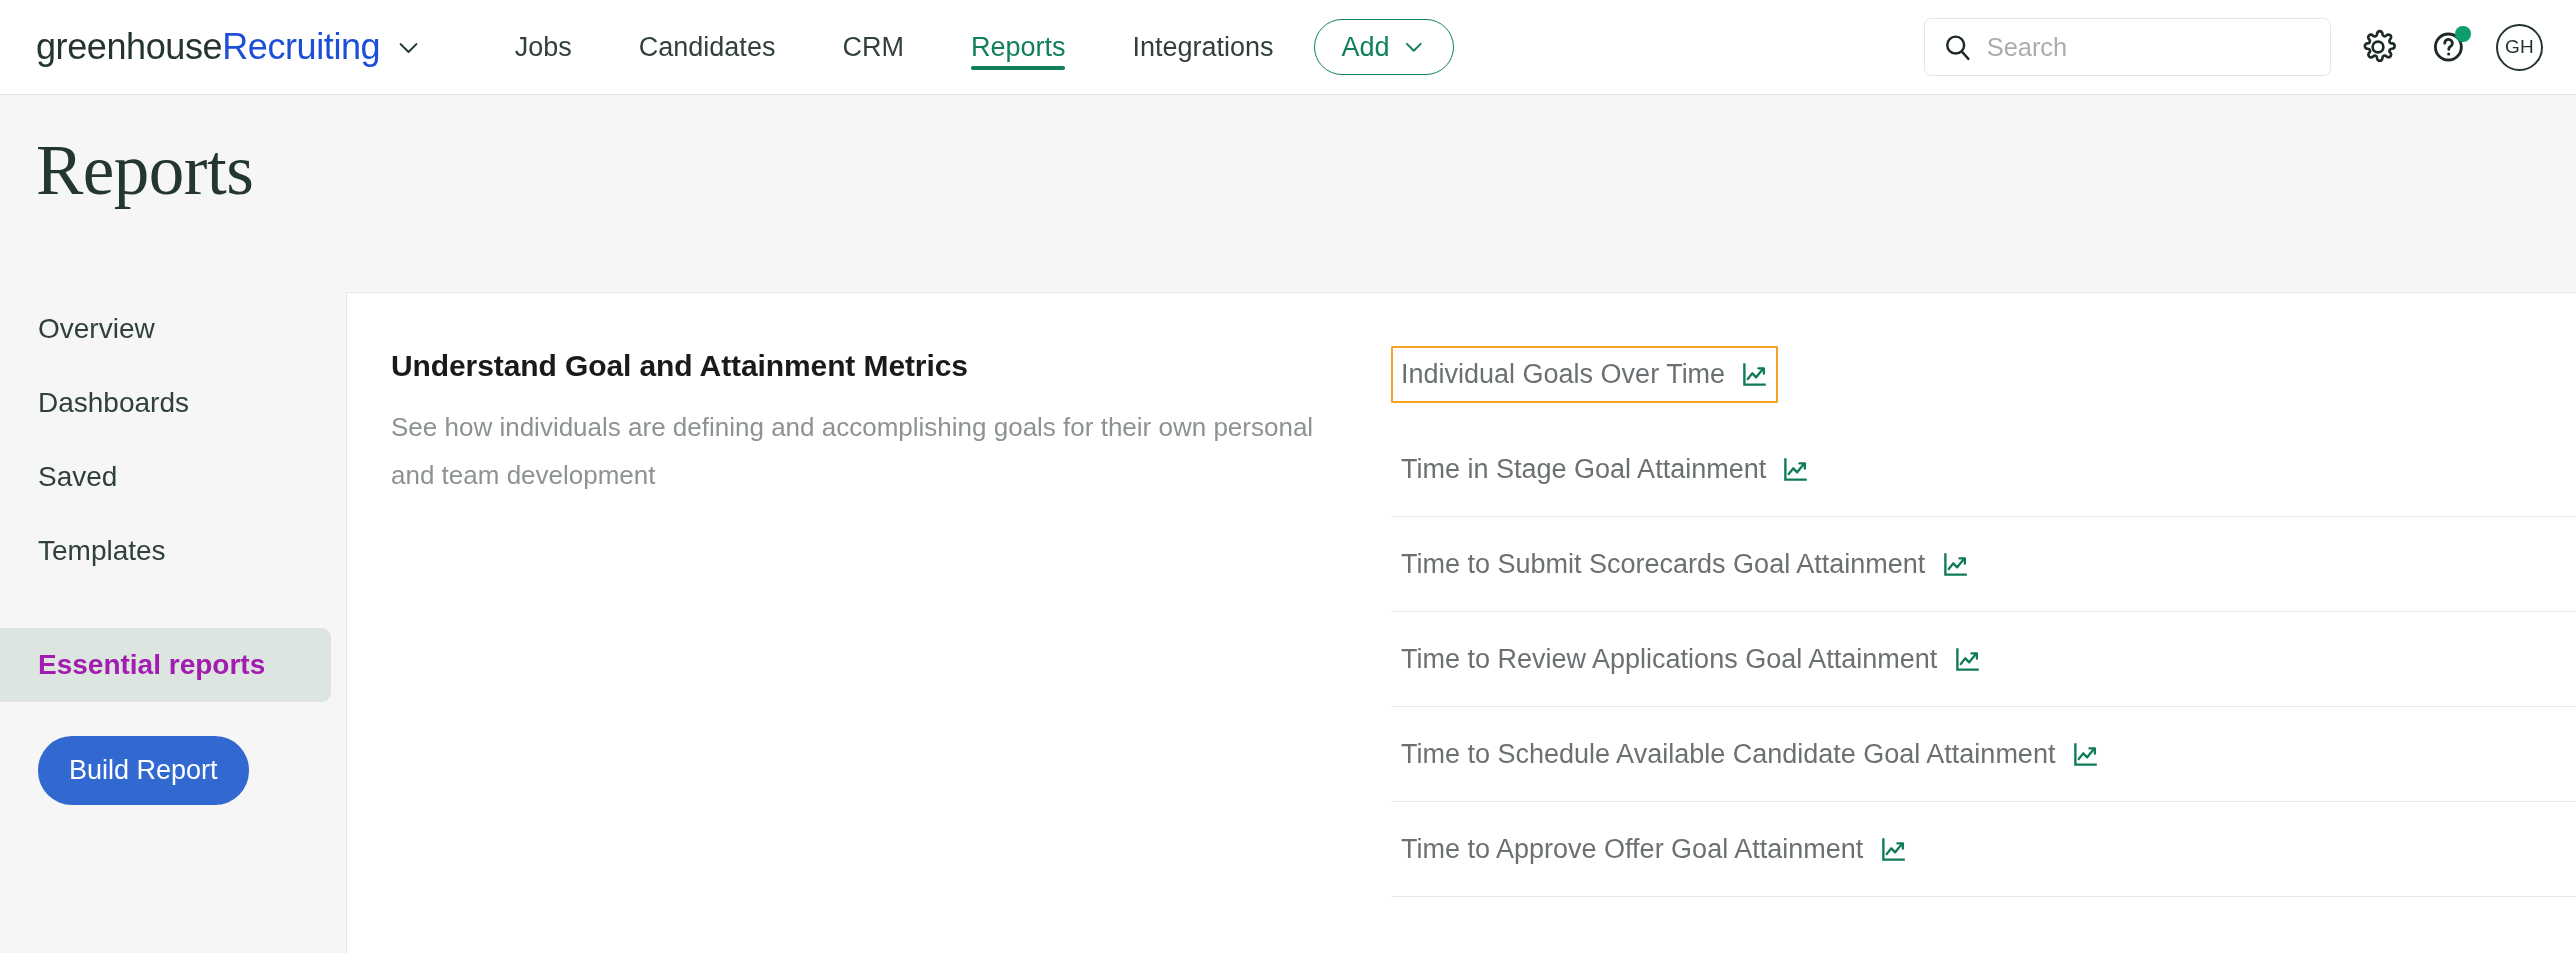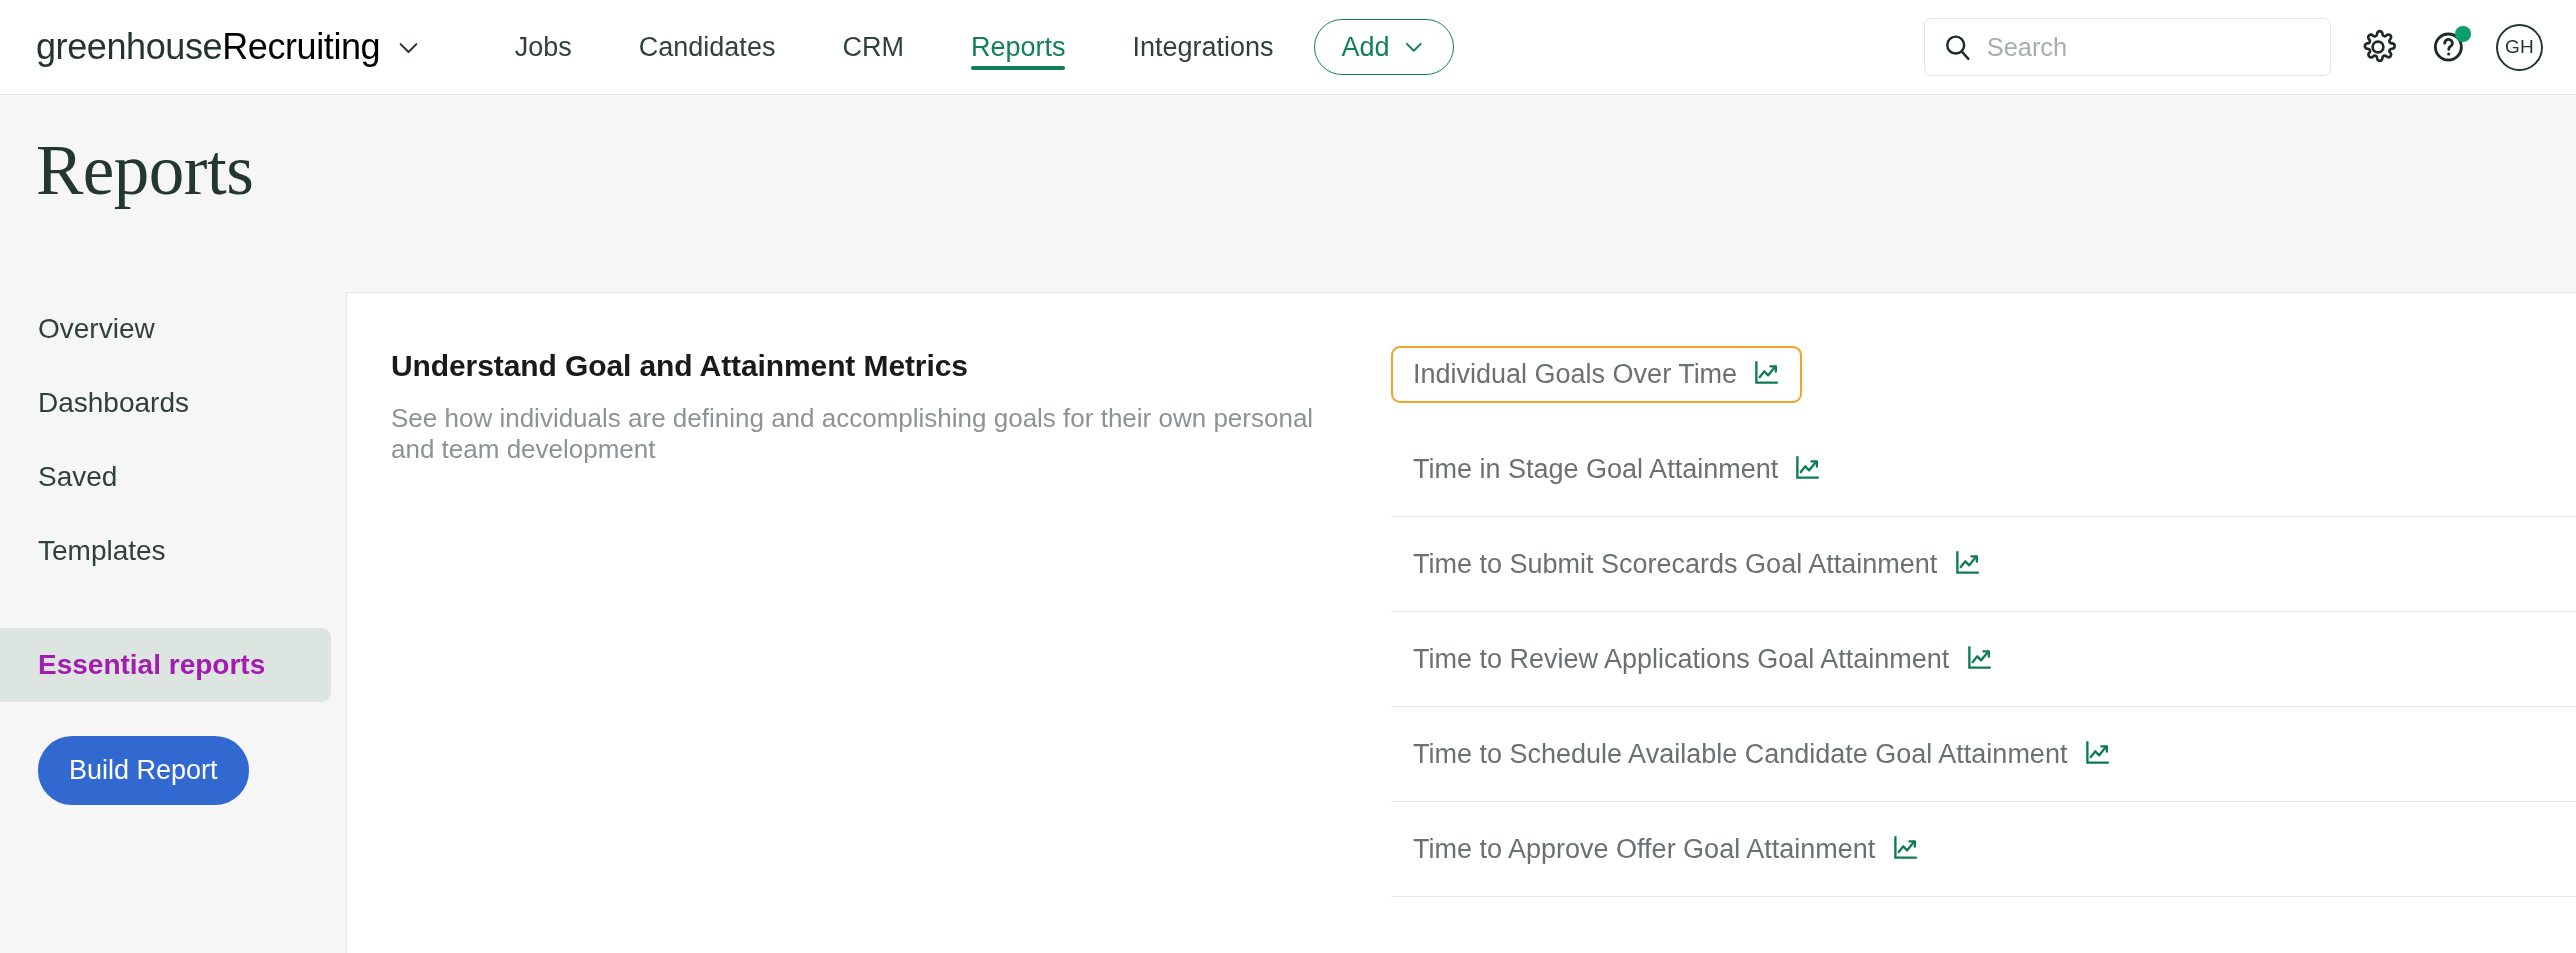--- a/index.html
+++ b/index.html
@@ -30,21 +30,21 @@
     gap: 14.5px;
     cursor: pointer;
   }
   .brand-text {
     font-size: 36px;
     letter-spacing: -0.4px;
     white-space: nowrap;
     font-weight: 400;
   }
   .brand-text .gh-dark { color: #24352f; }
-  .brand-text .gh-green { color: #000000; }
+  .brand-text .gh-green { color: #1d4ed8; }
   .brand-caret {
     width: 27px; height: 27px;
     display: block;
   }
 
   .nav {
     display: flex;
     align-items: center;
     gap: 34px;
     margin-left: 60px;
@@ -216,44 +216,45 @@
   }
   .card-heading {
     font-size: 30px;
     font-weight: bold;
     color: #1a1a1a;
     letter-spacing: -0.1px;
   }
   .card-sub {
     margin-top: 20px;
     font-size: 26px;
-    line-height: 31px;
+    line-height: 48px;
     color: #8d9295;
     max-width: 962px;
   }
 
   .report-list {
     flex: 1;
     padding-top: 34px;
     padding-right: 89px;
   }
   .report-row {
     position: relative;
     height: 95px;
     display: flex;
     align-items: center;
     border-bottom: 1.8px solid #e6e7e8;
     cursor: pointer;
   }
   .report-row .row-inner {
     display: flex;
+    align-items: center;
     gap: 16.3px;
-    padding: 11px 20px;
+    padding: 11px 8px;
     border: 2.7px solid transparent;
-    border-radius: 9px;
+    border-radius: 1px;
   }
   .report-row.focused .row-inner {
     border-color: #f5a227;
   }
   .report-row.focused { border-bottom-color: transparent; }
   .report-label {
     font-size: 27px;
     color: #6b7073;
     white-space: nowrap;
   }

